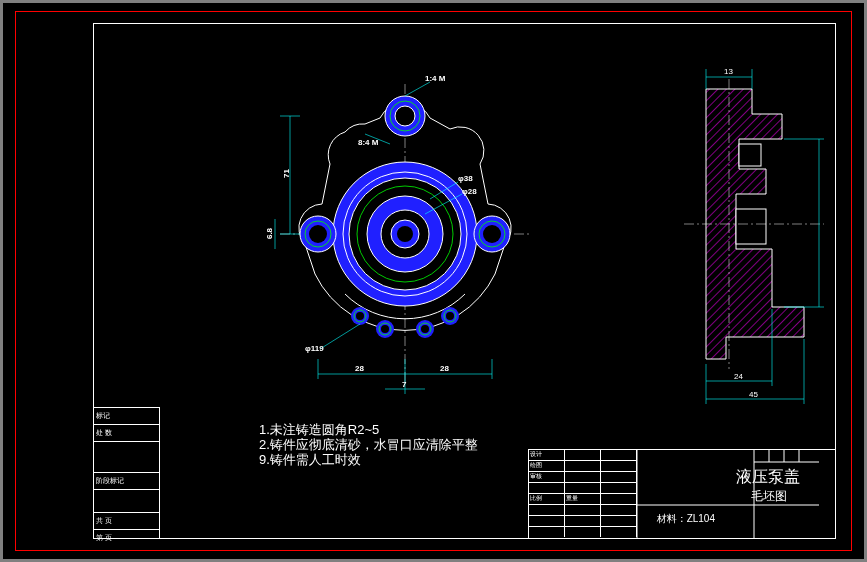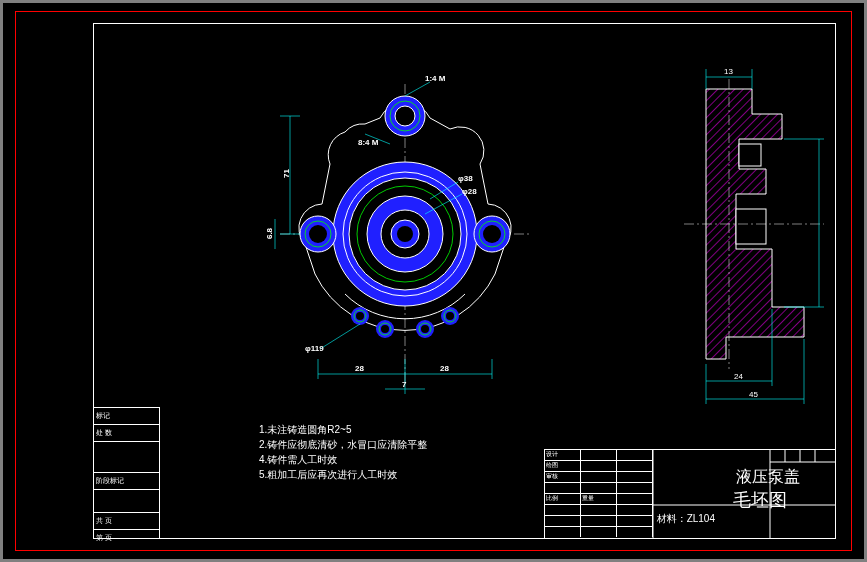--- a/index.html
+++ b/index.html
@@ -51,50 +51,51 @@
   left: 560px;
   top: 35px;
   width: 220px;
   height: 360px;
 }
 .notes-block {
   position: absolute;
   left: 165px;
   top: 398px;
   color: #fff;
-  font-size: 10px;
+  font-size: 13px;
   line-height: 15px;
 }
 .notes-block div {
   white-space: nowrap;
 }
 .title-block {
   position: absolute;
   right: 0;
   bottom: 0;
   width: 290px;
   height: 88px;
   border-left: 1px solid #fff;
   border-top: 1px solid #fff;
+  padding-left: 16px;
 }
 .title-name {
   position: absolute;
   right: 35px;
   top: 18px;
   color: #fff;
   font-size: 16px;
   text-align: center;
   line-height: 18px;
 }
 .title-sub {
   position: absolute;
   right: 48px;
   top: 38px;
   color: #fff;
-  font-size: 18px;
+  font-size: 12px;
 }
 .rev-table {
   position: absolute;
   left: 0;
   bottom: 0;
   width: 65px;
   height: 130px;
   border-top: 1px solid #fff;
   border-right: 1px solid #fff;
 }
@@ -275,22 +276,21 @@
           <line class="cyan-stroke" x1="150" y1="280" x2="150" y2="345"></line>
         </svg>
         <span class="dim-text" style="left:70px;top:8px">13</span>
         <span class="dim-text" style="left:80px;top:313px">24</span>
         <span class="dim-text" style="left:95px;top:331px">45</span>
       </div>
 
       <div class="notes-block">
         <div>1.未注铸造圆角R2~5</div>
         <div>2.铸件应彻底清砂，水冒口应清除平整</div>
-        <div>4.铸件需人工时效</div>
-        <div>5.粗加工后应再次进行人工时效</div>
+        <div>9.铸件需人工时效</div>
       </div>
 
       <div class="rev-table">
         <div class="rev-row">
             <span>标记</span>
           </div>
         <div class="rev-row">
             <span>处 数</span>
           </div>
         <div class="rev-row" style="height:28px"></div>

